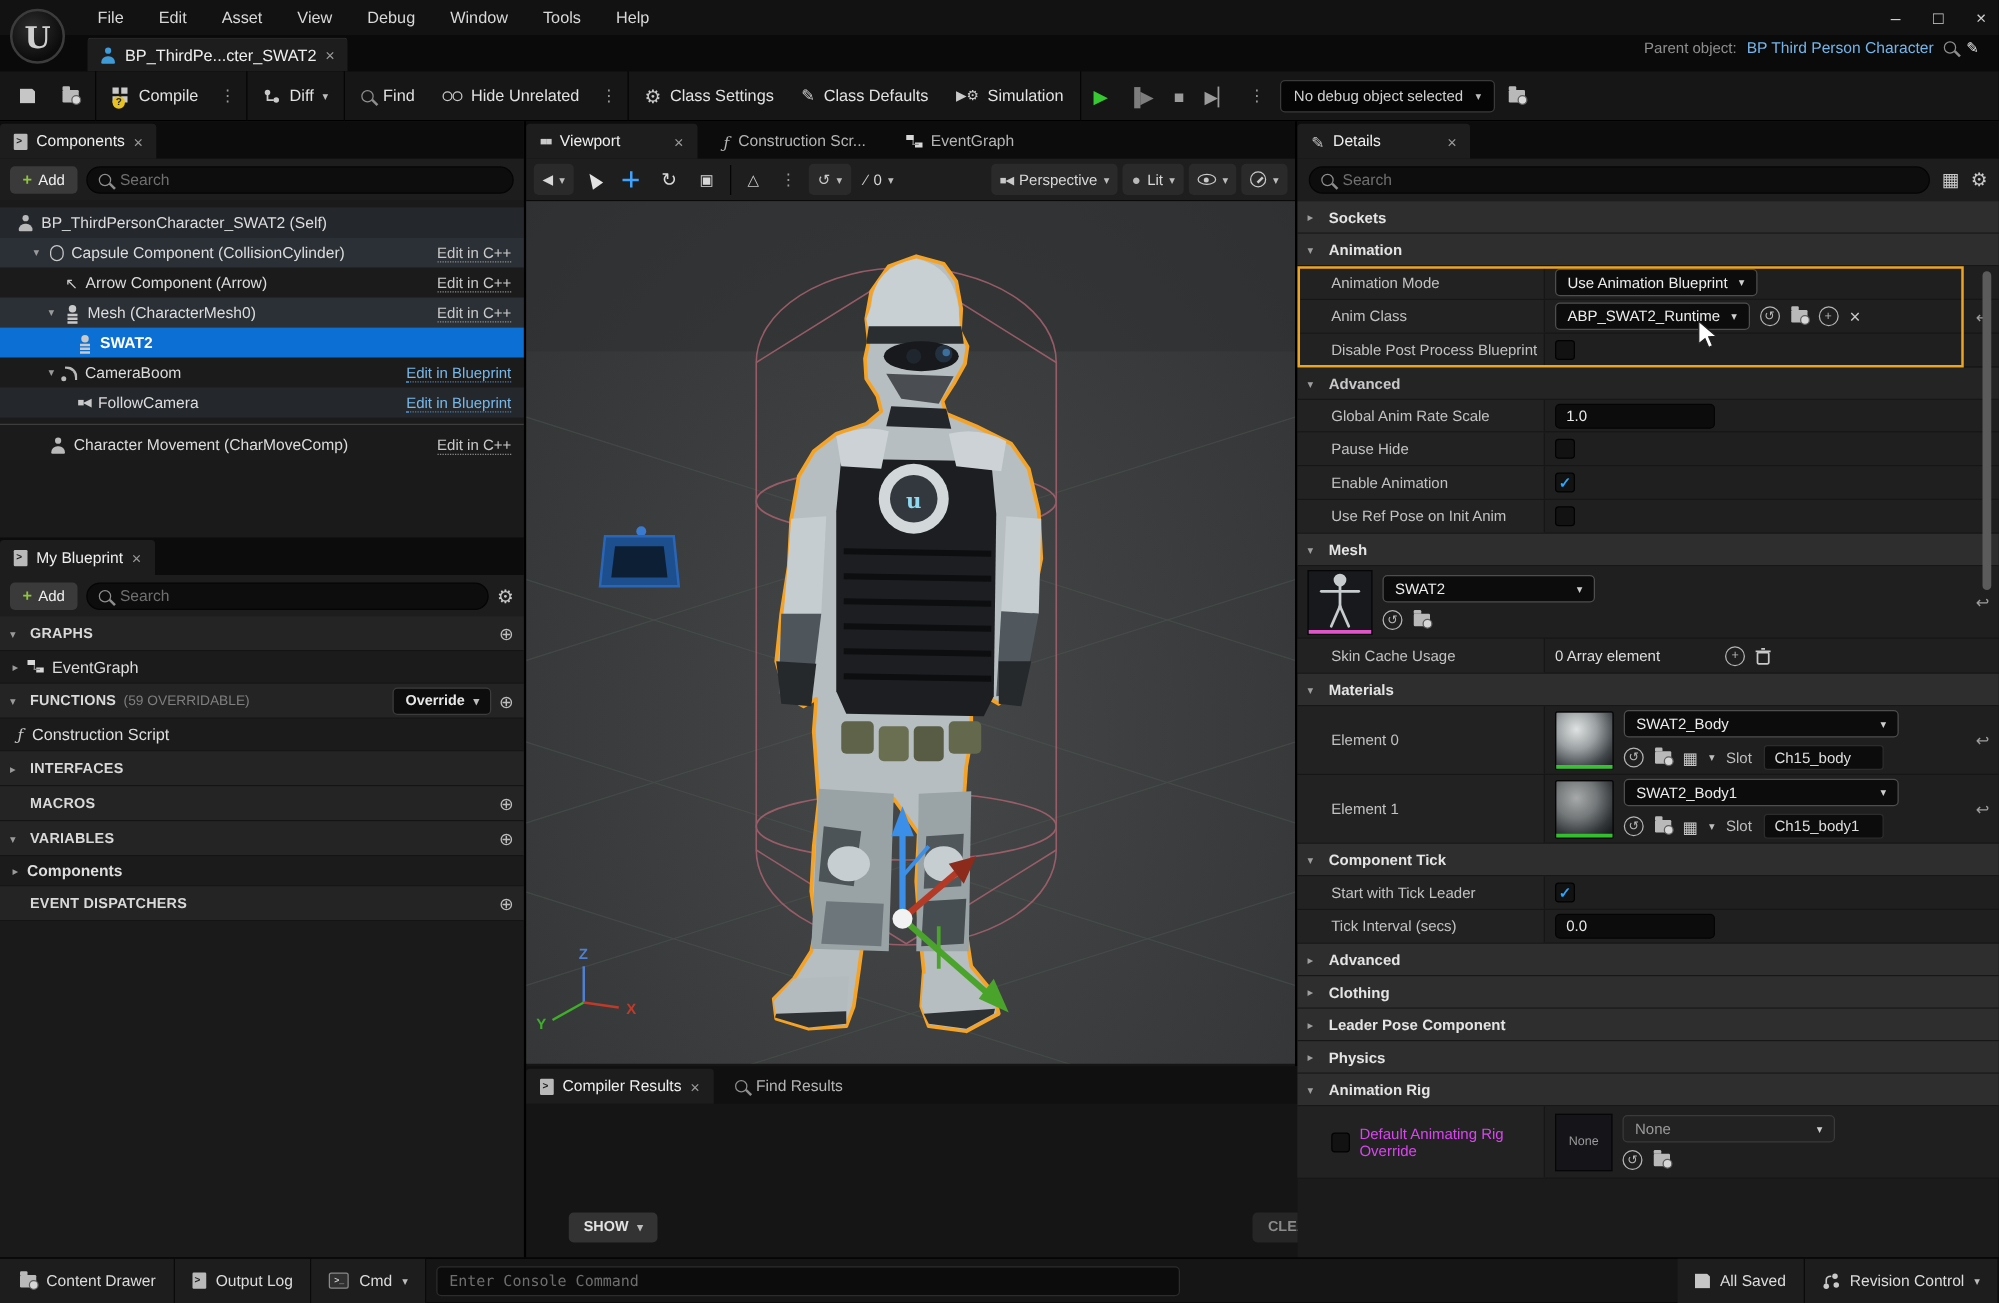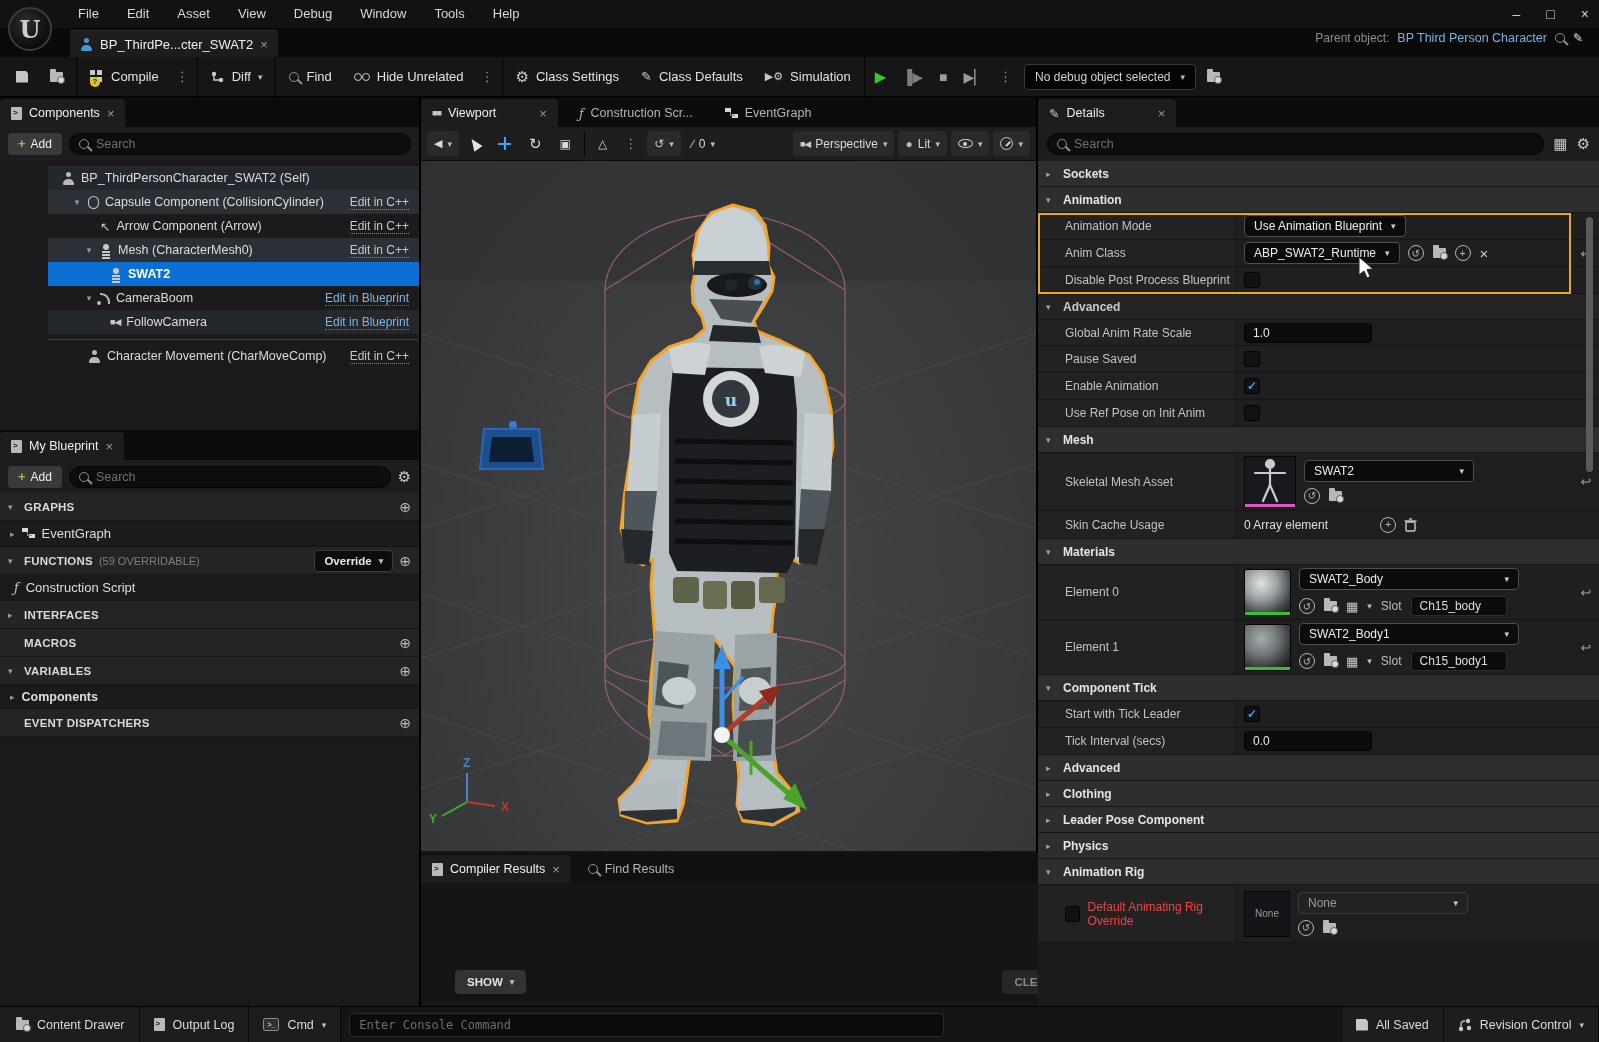--- a/index.html
+++ b/index.html
@@ -142,21 +142,21 @@
   .circ-ic { width:16px; height:16px; border:1.5px solid #b5b5b5; border-radius:50%; display:inline-flex; align-items:center; justify-content:center; font-size:10px; color:#b5b5b5; flex:none;}
   .thumb { width:52px; height:52px; background:#17191d; border:1px solid #060606; position:relative; flex:none;}
   .thumb .bar { position:absolute; left:0; bottom:0; width:100%; height:3px; }
   .thumb.mat { width:47px; height:47px; border-radius:2px; background:radial-gradient(circle at 36% 30%, #dfe2e2, #9aa0a2 38%, #41464a 72%, #141619 100%);}
   .thumb.none { width:46px; height:46px; display:flex; align-items:center; justify-content:center; color:#9a9a9a; font-size:10px; background:#151519;}
   .slot-lab { color:#bdbdbd; }
   .slot-val { height:20px; background:#0c0c0c; border:1px solid #2c2c2c; border-radius:3px; display:inline-flex; align-items:center; padding:0 8px; color:#dedede; min-width:96px;}
   .hl-wrap { position:relative; }
   .hl-border { position:absolute; left:0px; top:0; right:28px; bottom:0; border:2px solid #eda421; pointer-events:none; z-index:5;}
   #details-scrollbar { position:absolute; right:6px; top:120px; width:7px; height:255px; background:#5b5b5b; border-radius:4px; }
-  .gray { color:#ef4444; }
+  .gray { color:#d946ef; }
 
   
   #statusbar { left:0; top:1006px; width:1599px; height:36px; background:#151515; border-top:1px solid #000; display:flex; align-items:center; }
   .sb-btn { height:36px; display:flex; align-items:center; gap:8px; padding:0 14px; background:#1d1d1d; border-right:1px solid #0a0a0a; color:#dcdcdc; font-size:12.5px;}
   .sb-input { width:595px; height:24px; background:#0c0c0c; border:1px solid #2c2c2c; border-radius:4px; margin-left:8px; padding:0 9px; color:#d0d0d0; font-family:"DejaVu Sans Mono", monospace; font-size:12px;}
   .sb-input::placeholder { color:#6e6e6e; }
   .sb-right { margin-left:auto; display:flex; height:36px; }
 
   
   #mouse-cursor { position:absolute; left:1358px; top:256px; z-index:99; }
@@ -277,21 +277,21 @@
     <div class="tools-row">
       <div class="add-btn">
         <span class="add-plus">+</span>
         <span>Add</span>
       </div>
       <div class="search-pill">
         <span class="mag"></span>
         <input placeholder="Search" style="">
       </div>
     </div>
-    <div class="ctree" style="margin-top:6px;padding-left:48px;">
+    <div class="ctree" style="margin-top:6px;">
       <div class="crow shade1" style="padding-left:14px;">
         <span class="bust"></span>
         <span class="lbl">BP_ThirdPersonCharacter_SWAT2 (Self)</span>
       </div>
       <div class="crow shade2" style="padding-left:24px;">
         <span class="tri">▾</span>
         <span class="capsic"></span>
         <span class="lbl">Capsule Component (CollisionCylinder)</span>
         <span class="sp"></span>
           <span class="editlink">Edit in C++</span>
@@ -701,21 +701,21 @@
         </div>
       <div class="dval">
           <div class="pill-input">
             <span>1.0</span>
           </div>
         </div>
       <div class="dreset"></div>
     </div>
     <div class="drow" style="height:27px;">
       <div class="dname">
-          <span>Pause Saved</span>
+          <span>Pause Hide</span>
         </div>
       <div class="dval">
           <div class="cbox"></div>
         </div>
       <div class="dreset"></div>
     </div>
     <div class="drow" style="height:27px;">
       <div class="dname">
           <span>Enable Animation</span>
         </div>
@@ -732,23 +732,20 @@
           <div class="cbox"></div>
         </div>
       <div class="dreset"></div>
     </div>
 
     <div class="dhead">
       <span class="tri">▾</span>
         <span class="t">Mesh</span>
     </div>
     <div class="drow" style="height:58px;">
-      <div class="dname">
-          <span>Skeletal Mesh Asset</span>
-        </div>
       <div class="dval">
         <div class="thumb">
           <svg width="50" height="48" viewBox="0 0 50 48">
               <g stroke="#c8ccce" stroke-width="2.2" stroke-linecap="round">
                 <circle cx="25" cy="7" r="4" fill="#c8ccce"></circle>
                 <line x1="25" y1="12" x2="25" y2="28"></line>
                 <line x1="10" y1="16" x2="40" y2="16"></line>
                 <line x1="25" y1="28" x2="18" y2="44"></line>
                 <line x1="25" y1="28" x2="32" y2="44"></line>
               </g>

